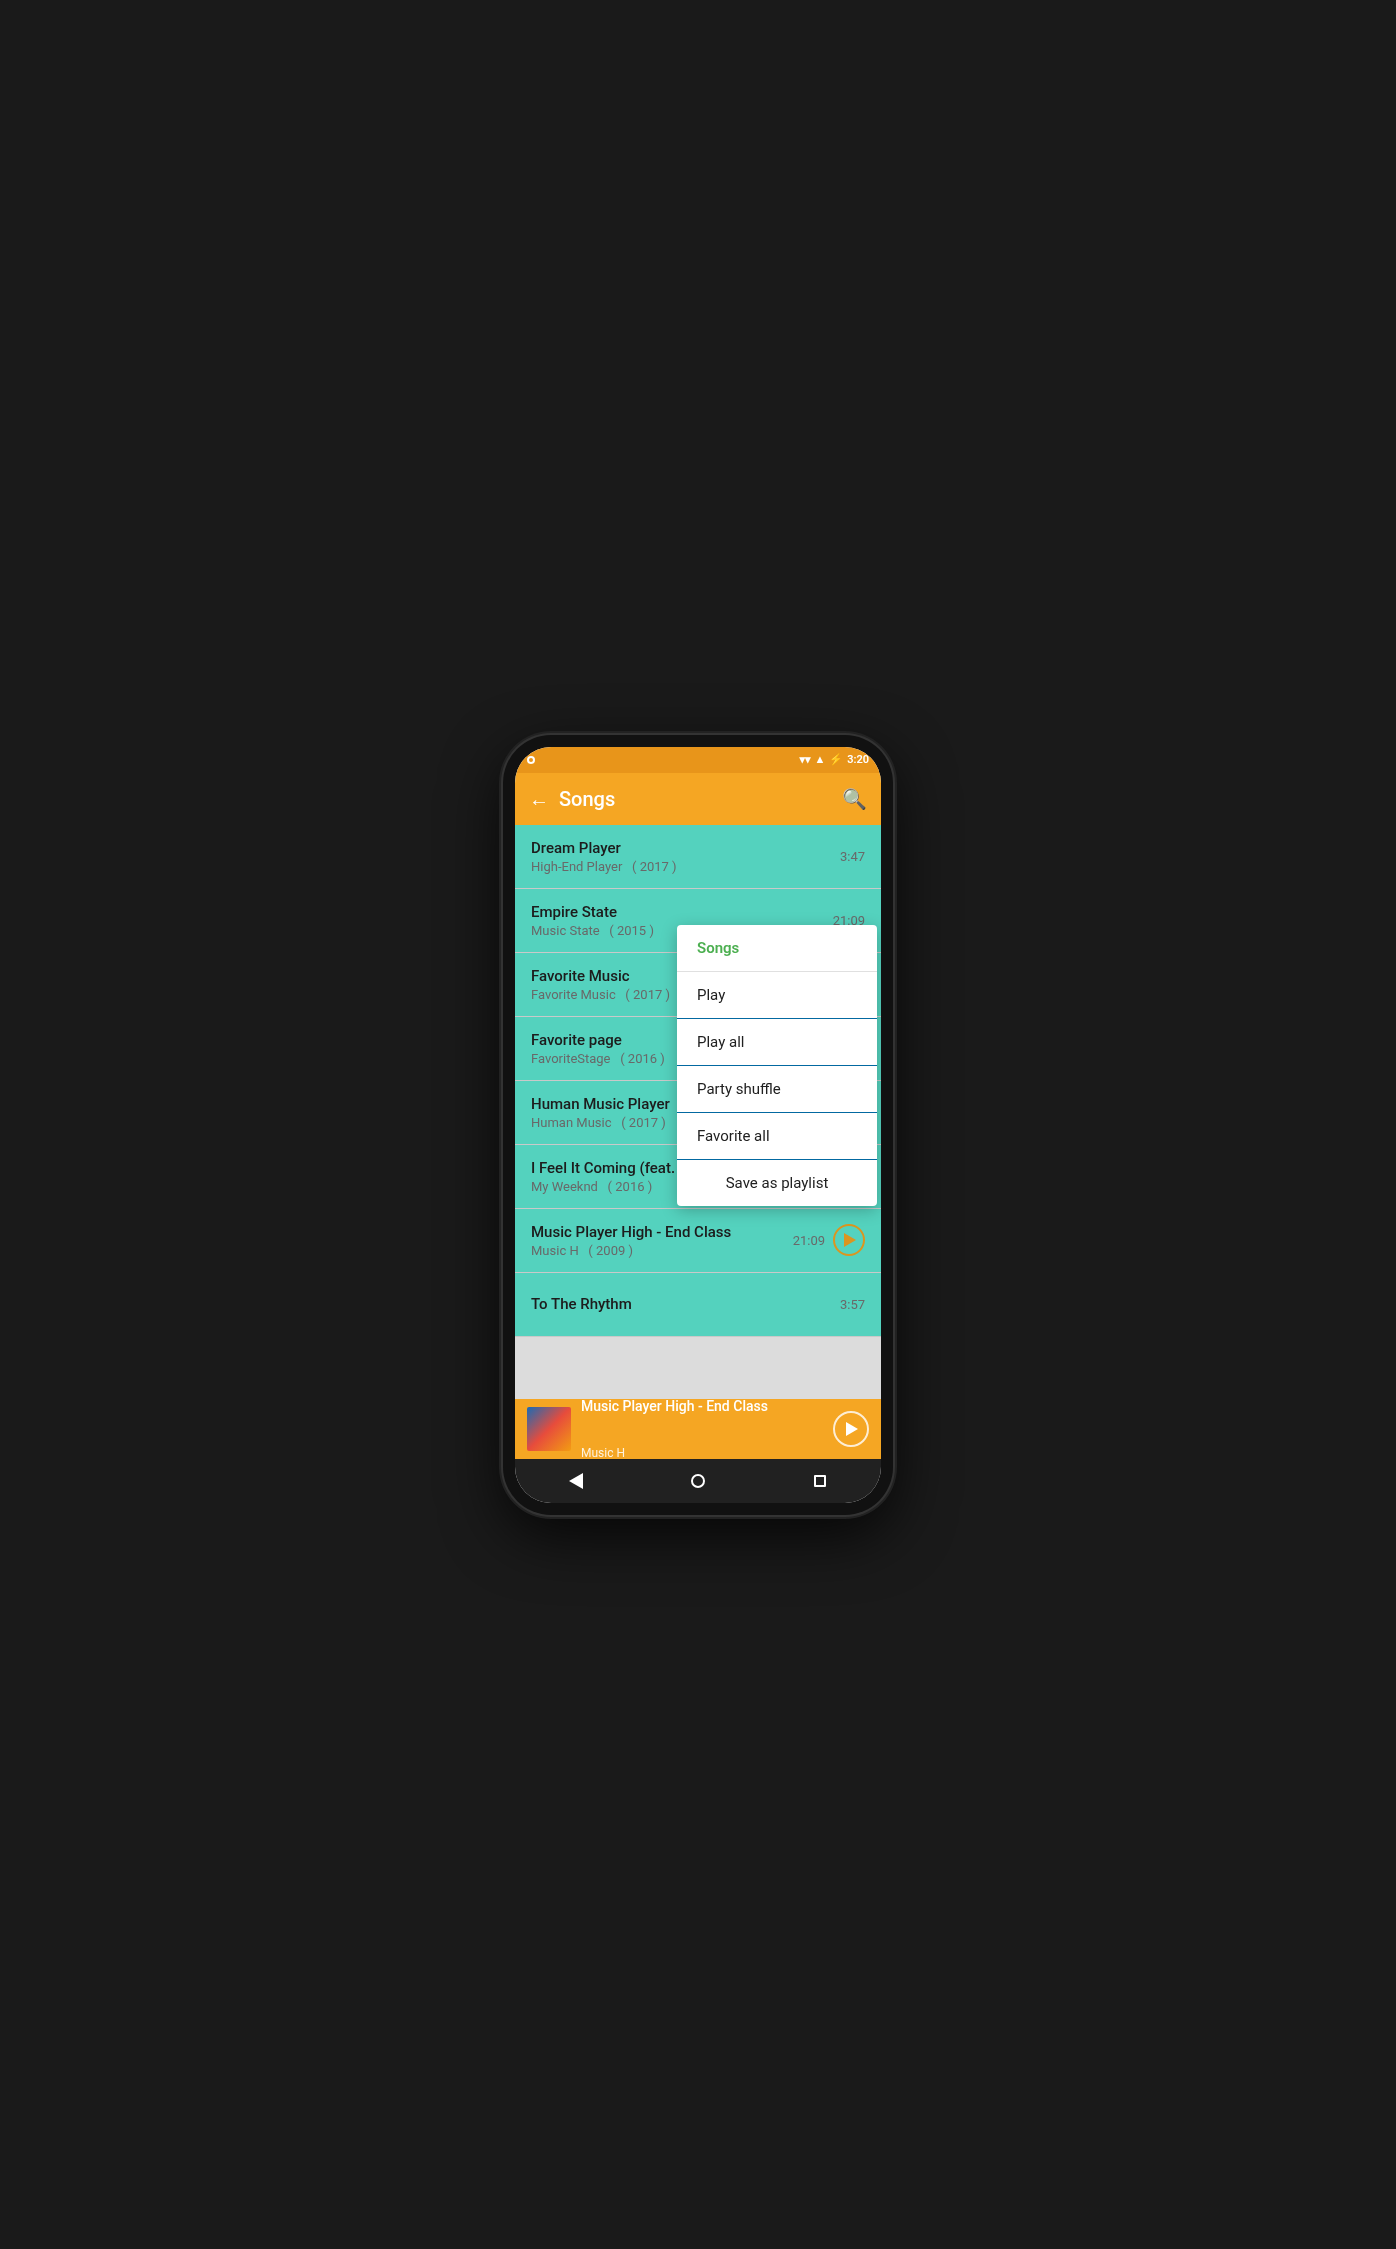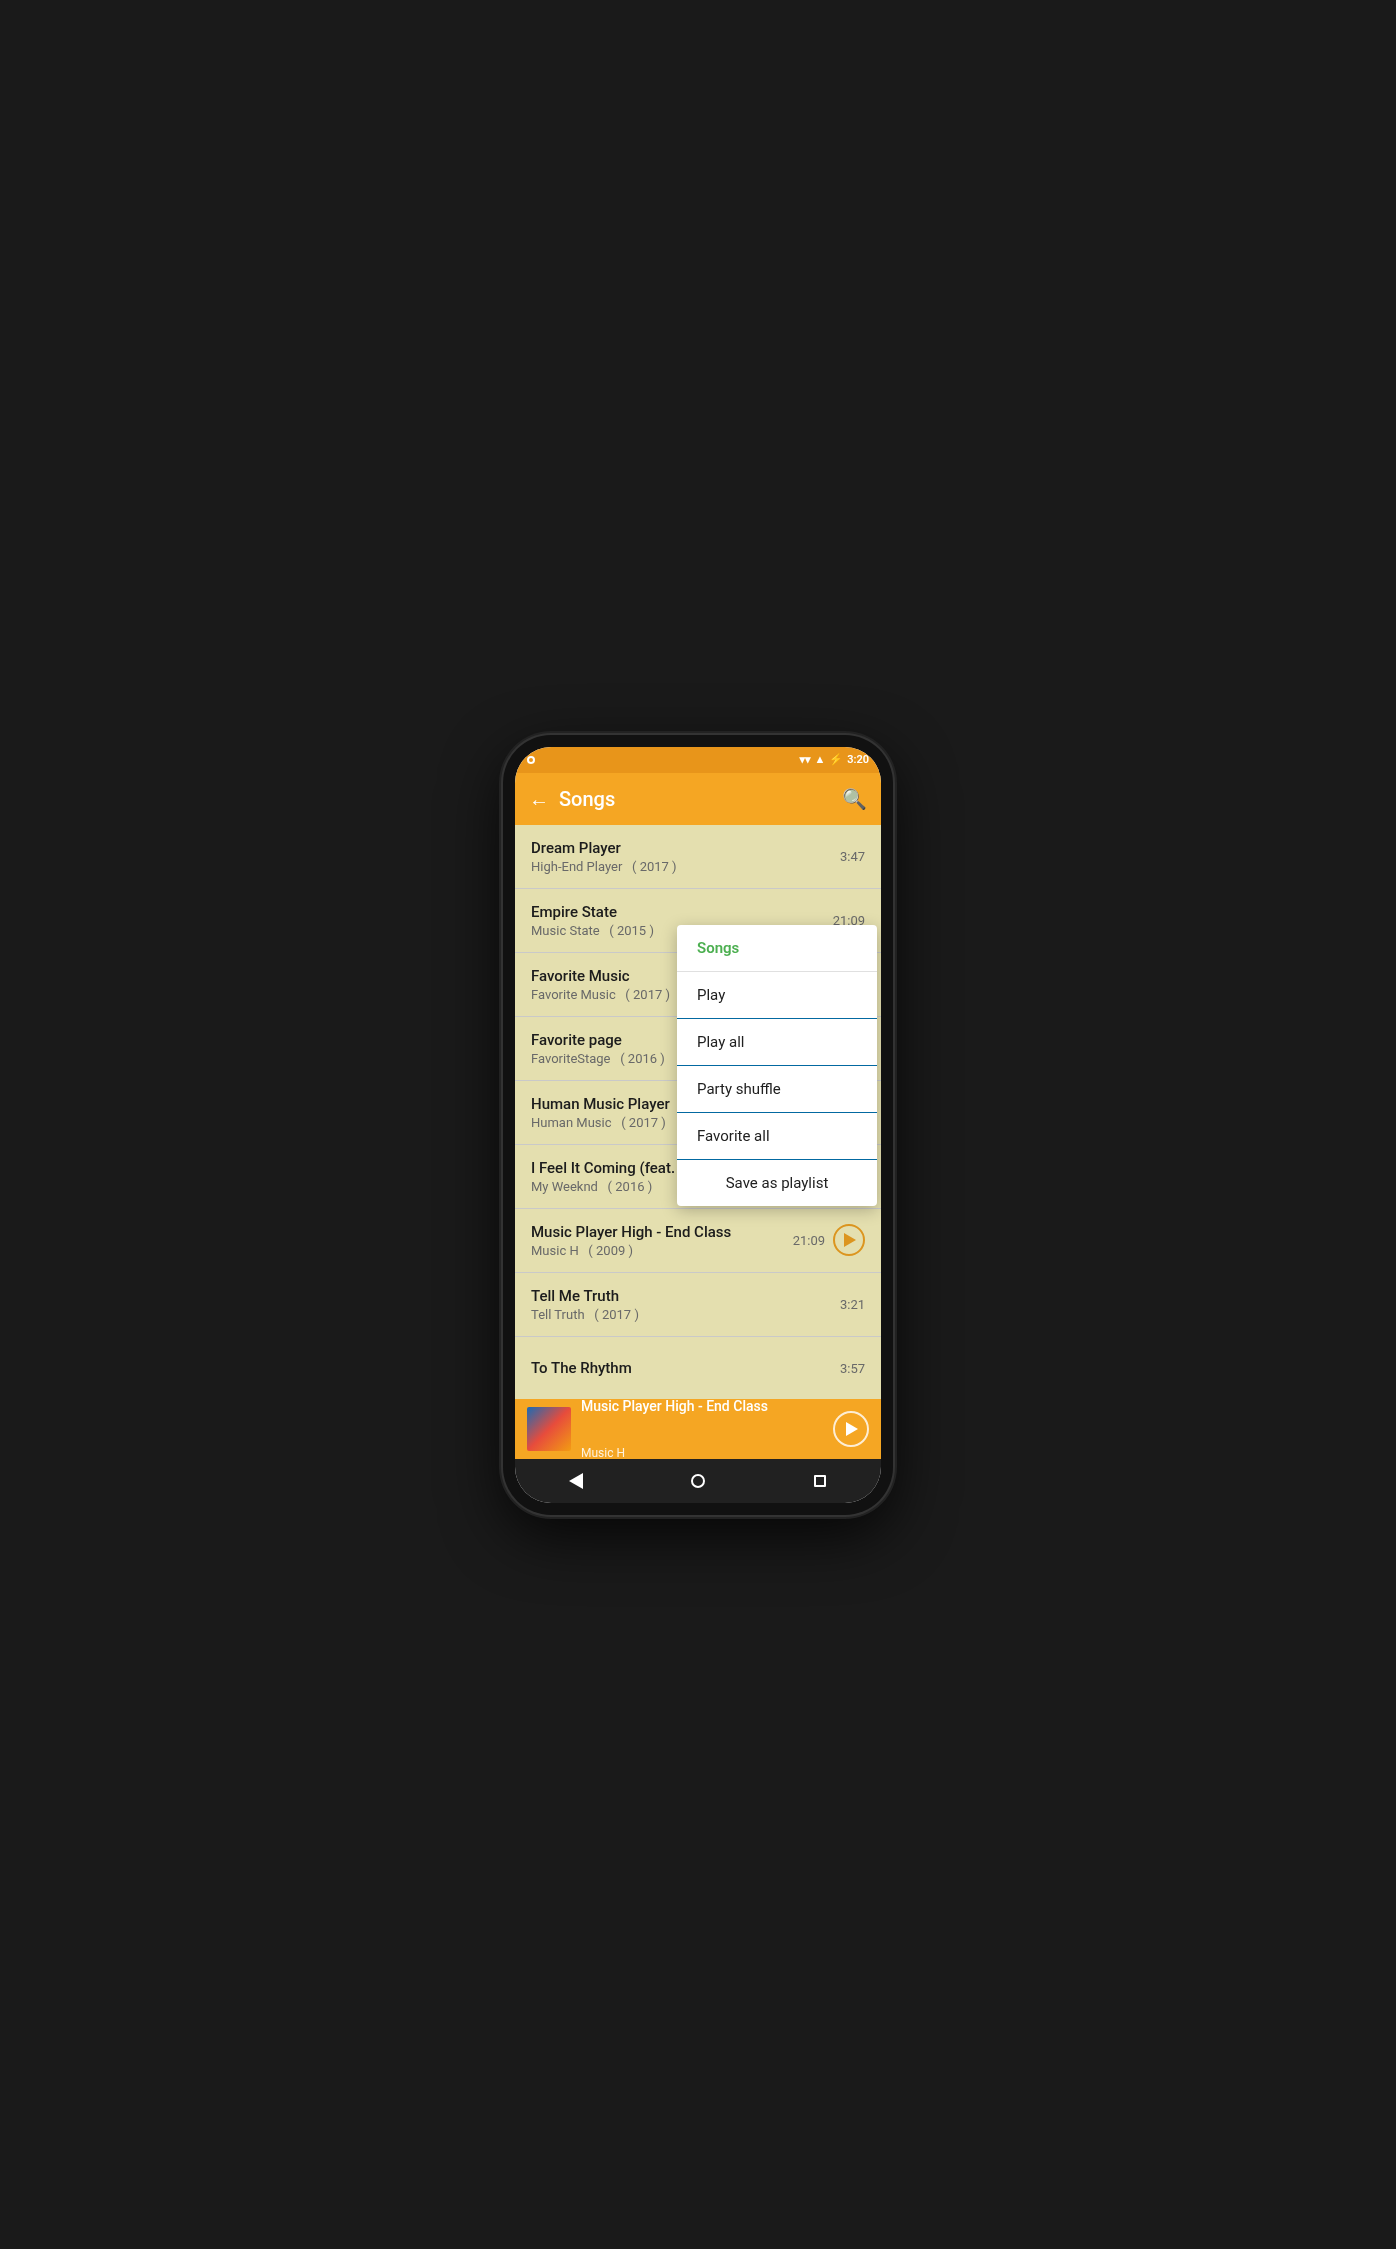--- a/index.html
+++ b/index.html
@@ -103,21 +103,21 @@
 
     
     .song-list {
       flex: 1;
       overflow-y: auto;
       background: #f5f5f5;
       position: relative;
     }
 
     .song-item {
-      background: #fef9c3;
+      background: #5eead4;
       padding: 12px 16px;
       border-bottom: 1px solid #e0e0e0;
       display: flex;
       align-items: center;
       justify-content: space-between;
       min-height: 64px;
     }
 
     .song-info {
       flex: 1;
@@ -395,27 +395,20 @@
         <div class="song-info">
           <div class="song-title">Music Player High - End Class</div>
           <div class="song-meta">Music H &nbsp; ( 2009 )</div>
         </div>
         <span class="song-duration">21:09</span>
         <div class="play-circle">
           <div class="play-triangle"></div>
         </div>
       </div>
 
-      <div class="song-item">
-        <div class="song-info">
-          <div class="song-title">Tell Me Truth</div>
-          <div class="song-meta">Tell Truth &nbsp; ( 2017 )</div>
-        </div>
-        <span class="song-duration">3:21</span>
-      </div>
 
       <div class="song-item">
         <div class="song-info">
           <div class="song-title">To The Rhythm</div>
         </div>
         <span class="song-duration">3:57</span>
       </div>
 
       <div class="context-menu-overlay">
         <div class="context-menu">

